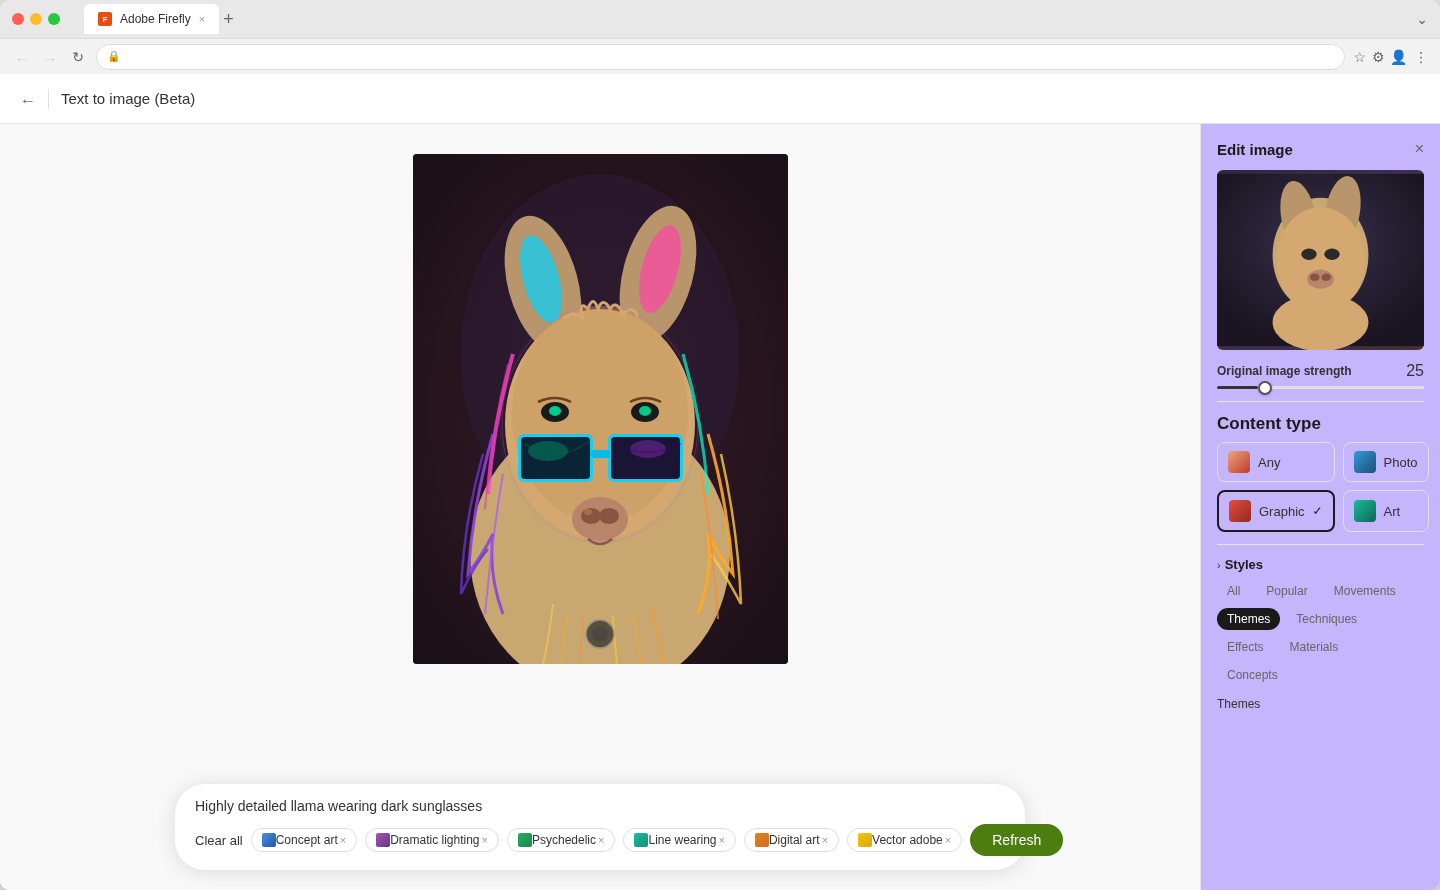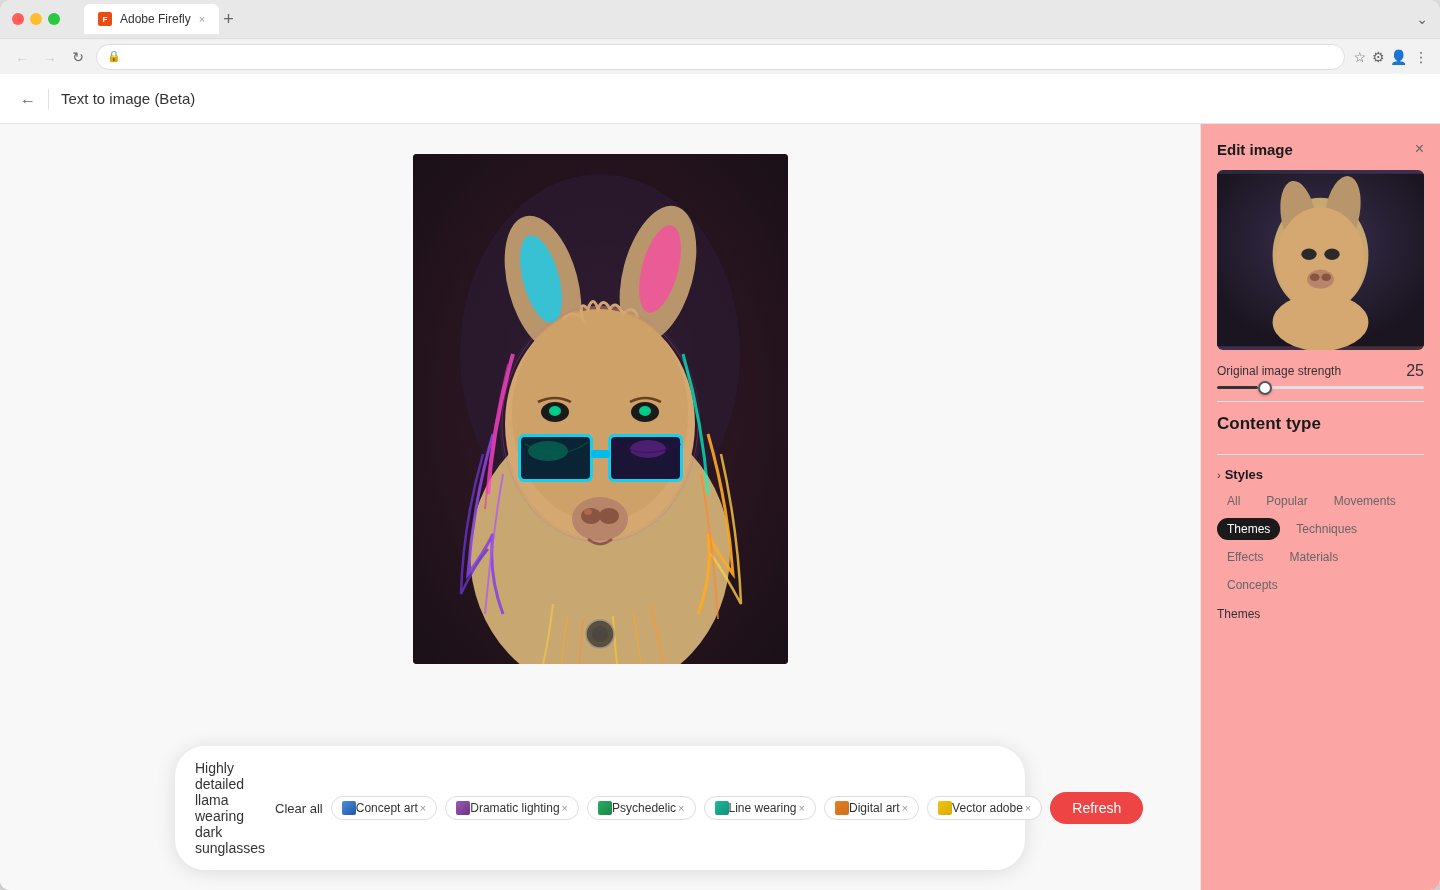--- a/index.html
+++ b/index.html
@@ -42,40 +42,40 @@
     
     .center-content { flex: 1; display: flex; flex-direction: column; align-items: center; justify-content: flex-start; padding: 20px; background: #f8f8f8; position: relative; }
 
     .image-container { width: 375px; height: 510px; border-radius: 4px; overflow: hidden; position: relative; margin-top: 10px; }
     .llama-image { width: 100%; height: 100%; background: linear-gradient(135deg, #1a1a2e 0%, #2d1b33 30%, #3d1a1a 60%, #2a1515 100%); position: relative; display: flex; align-items: center; justify-content: center; }
 
     
     .llama-svg { width: 100%; height: 100%; }
 
     
-    .prompt-bar { position: absolute; bottom: 20px; left: 50%; transform: translateX(-50%); width: 850px; background: #fff; border-radius: 30px; box-shadow: 0 2px 20px rgba(0,0,0,0.12); padding: 14px 20px; display: flex; flex-direction: row; gap: 10px; }
+    .prompt-bar { position: absolute; bottom: 20px; left: 50%; transform: translateX(-50%); width: 850px; background: #fff; border-radius: 30px; box-shadow: 0 2px 20px rgba(0,0,0,0.12); padding: 14px 20px; display: flex; flex-direction: column; gap: 10px; }
     .prompt-text { font-size: 14px; color: #333; }
     .tags-row { display: flex; align-items: center; gap: 8px; flex-wrap: nowrap; }
     .clear-all-btn { font-size: 13px; color: #333; cursor: pointer; white-space: nowrap; text-decoration: none; }
     .tag { display: flex; align-items: center; border: 1px solid #ddd; border-radius: 20px; padding: 4px 10px; font-size: 12px; color: #333; white-space: nowrap; background: #fff; }
     .tag-icon { width: 14px; height: 14px; border-radius: 2px; }
     .tag-close { color: #999; font-size: 11px; cursor: pointer; margin-left: 2px; }
-    .refresh-btn { margin-left: auto; background: #ef4444; color: #fff; border: none; border-radius: 20px; padding: 8px 22px; font-size: 14px; cursor: pointer; white-space: nowrap; }
-
-    
-    .edit-panel { width: 240px; background: #fca5a5; border-left: 1px solid #e5e5e5; padding: 16px; display: flex; flex-direction: column; gap: 12px; overflow-y: auto; }
+    .refresh-btn { margin-left: auto; background: #4d7c0f; color: #fff; border: none; border-radius: 20px; padding: 8px 22px; font-size: 14px; cursor: pointer; white-space: nowrap; }
+
+    
+    .edit-panel { width: 240px; background: #c4b5fd; border-left: 1px solid #e5e5e5; padding: 16px; display: flex; flex-direction: column; gap: 12px; overflow-y: auto; }
     .panel-header { display: flex; align-items: center; justify-content: space-between; }
     .panel-title { font-size: 15px; font-weight: 600; color: #1a1a1a; }
     .close-btn { color: #666; font-size: 16px; cursor: pointer; }
 
     .thumbnail { width: 100%; height: 180px; border-radius: 6px; overflow: hidden; background: linear-gradient(135deg, #2a2a3e 0%, #3d3050 50%, #4a3030 100%); }
 
     .slider-section { }
     .slider-label-row { display: flex; justify-content: space-between; align-items: center; margin-bottom: 6px; }
-    .slider-label { font-size: 12px; color: #333; }
+    .slider-label { font-size: 12px; color: #333; font-weight: bold; }
     .slider-value { font-size: 16px; color: #333; margin-left: 10px; }
     .slider-track { width: 100%; height: 3px; background: #e0e0e0; border-radius: 2px; position: relative; }
     .slider-fill { height: 100%; background: #333; border-radius: 2px; width: 20%; }
     .slider-thumb { width: 14px; height: 14px; background: #fff; border: 2px solid #555; border-radius: 50%; position: absolute; top: 50%; transform: translateY(-50%); left: 20%; cursor: pointer; box-shadow: 0 1px 3px rgba(0,0,0,0.2); }
     .divider { height: 1px; background: #e5e5e5; }
 
     .section-title { font-size: 17px; font-weight: 600; color: #1a1a1a; margin-bottom: 8px; }
     .content-type-grid { display: grid; grid-template-columns: 1fr 1fr; gap: 8px; }
     .ct-option { border: 1px solid #e0e0e0; border-radius: 8px; padding: 8px 10px; display: flex; align-items: center; gap: 8px; cursor: pointer; font-size: 13px; color: #333; }
     .ct-option.selected { border-color: #1a1a1a; border-width: 2px; }
@@ -329,20 +329,39 @@
           <div class="slider-track">
             <div class="slider-fill" style="width:20%"></div>
             <div class="slider-thumb" style="left:20%"></div>
           </div>
         </div>
 
         <div class="divider"></div>
 
         <div>
           <div class="section-title">Content type</div>
+          <div class="content-type-grid">
+            <div class="ct-option">
+              <div class="ct-icon ct-icon-any"></div>
+              <span>Any</span>
+            </div>
+            <div class="ct-option">
+              <div class="ct-icon ct-icon-photo"></div>
+              <span>Photo</span>
+            </div>
+            <div class="ct-option selected">
+              <div class="ct-icon ct-icon-graphic"></div>
+              <span>Graphic</span>
+              <span class="ct-check">✓</span>
+            </div>
+            <div class="ct-option">
+              <div class="ct-icon ct-icon-art"></div>
+              <span>Art</span>
+            </div>
+          </div>
         </div>
 
         <div class="divider"></div>
 
         <div>
           <div class="styles-header">
             <span class="chevron">›</span>
             <span class="styles-title">Styles</span>
           </div>
           <div style="height:8px"></div>

